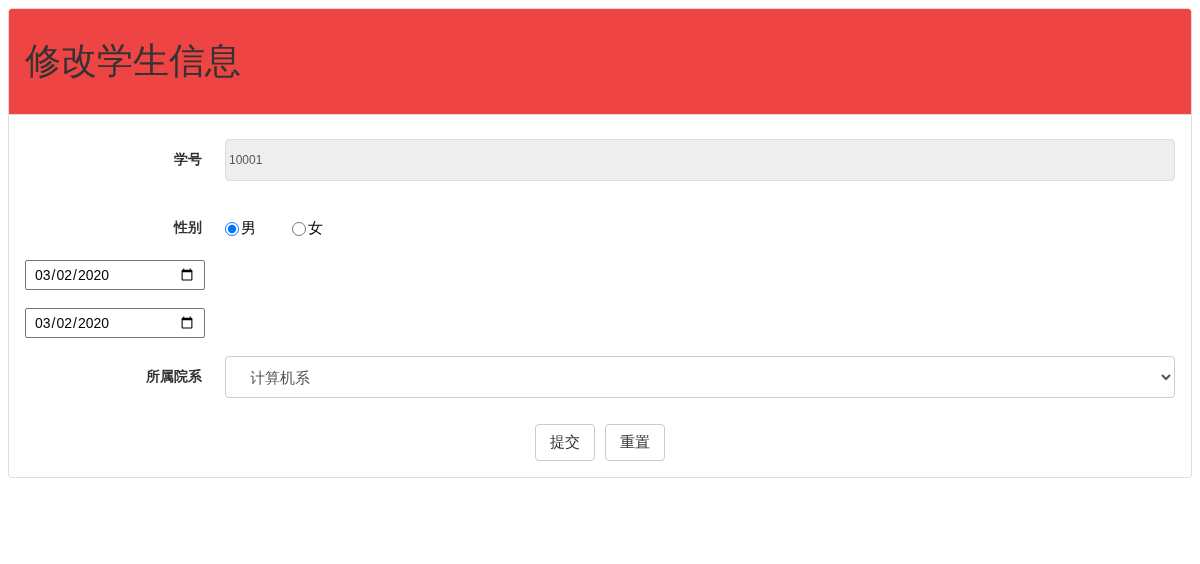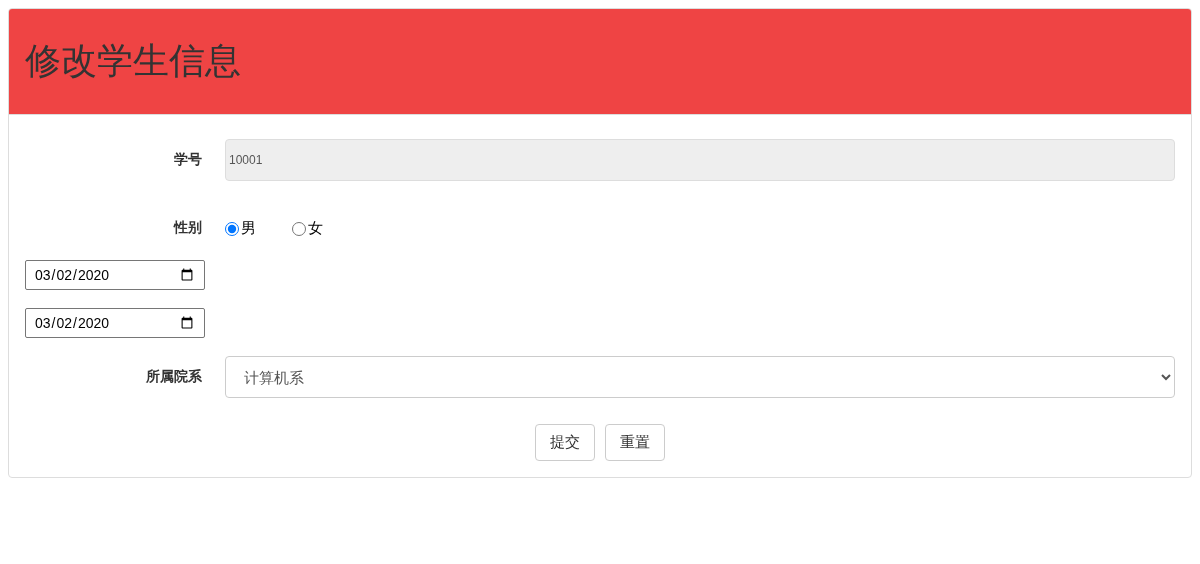--- a/index.html
+++ b/index.html
@@ -90,21 +90,21 @@
       font-size: 14px;
       color: #000;
       background: #fff;
       border: 1px solid #767676;
       border-radius: 2px;
       font-family: inherit;
     }
     .select-input {
       width: 100%;
       height: 42px;
-      padding: 6px 14px;
+      padding: 6px 20px;
       font-size: 15px;
       color: #555;
       background: #fff;
       border: 1px solid #ccc;
       border-radius: 4px;
     }
     .button-row {
       display: flex;
       justify-content: center;
       gap: 10px;

